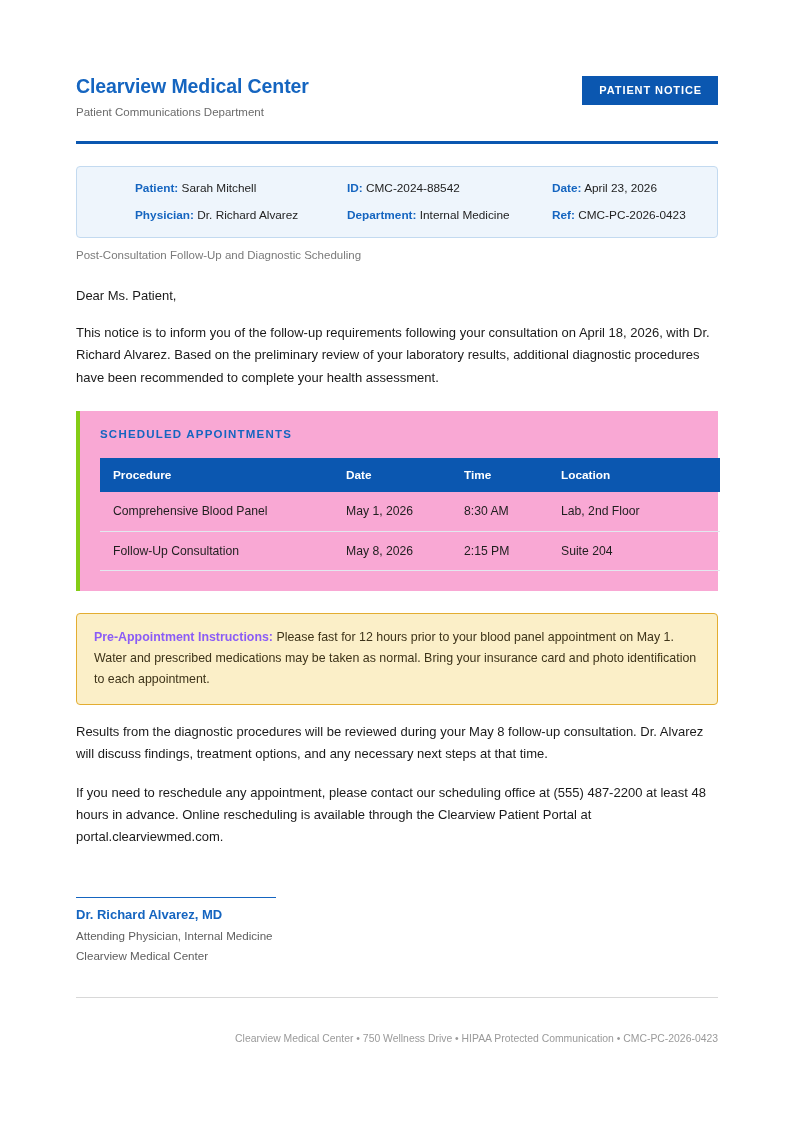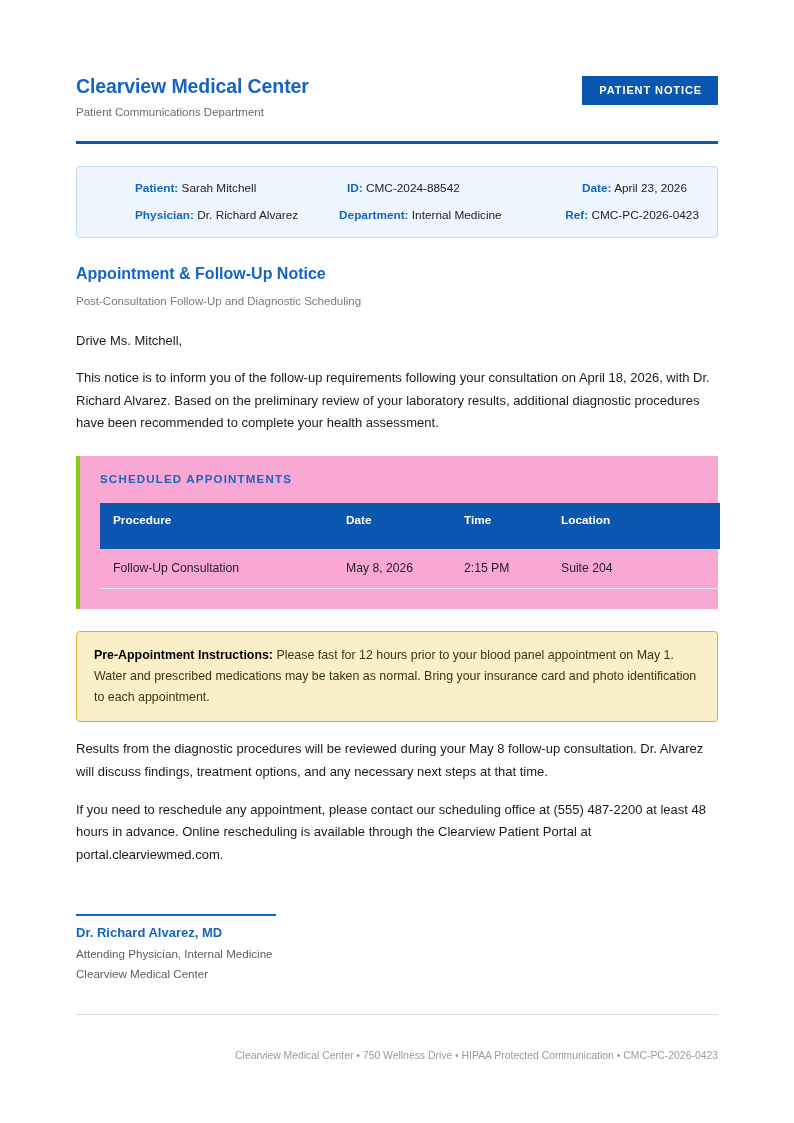--- a/index.html
+++ b/index.html
@@ -75,21 +75,21 @@
     display: flex;
     line-height: 1.15;
   }
   .meta-row + .meta-row { margin-top: 13px; }
   .meta-cell {
     font-size: 11.8px;
     color: #232323;
     white-space: nowrap;
   }
   .meta-cell.c1 { width: 212px; padding-left: 40px; }
-  .meta-cell.c2 { width: 235px; }
+  .meta-cell.c2 { width: 205px; }
   .meta-cell.c3 { flex: 1; }
   .meta-label {
     color: #1565C0;
     font-weight: bold;
   }
 
   
   .doc-title {
     font-size: 16px;
     font-weight: bold;
@@ -138,21 +138,21 @@
     width: 607px;
     border-collapse: collapse;
     table-layout: fixed;
   }
   table.appointments thead th {
     background: #0B57B0;
     color: #ffffff;
     font-size: 11.8px;
     font-weight: bold;
     text-align: left;
-    padding: 10px 0 22px 0;
+    padding: 10px 0 10px 0;
     line-height: 1.2;
   }
   table.appointments thead th.col-proc { padding-left: 13px; width: 233px; }
   table.appointments thead th.col-date { width: 118px; }
   table.appointments thead th.col-time { width: 97px; }
   table.appointments thead th.col-loc  { width: 159px; }
   table.appointments tbody td {
     font-size: 12.2px;
     color: #1f1f1f;
     padding: 12px 0 12px 0;
@@ -168,21 +168,21 @@
     background: #FBEFC8;
     border: 1px solid #E3AD31;
     border-radius: 4px;
     padding: 13px 16px 14px 17px;
     font-size: 12.4px;
     line-height: 1.68;
     color: #3d3319;
   }
   .callout-label {
     font-weight: bold;
-    color: #000000;
+    color: #8b5cf6;
     margin-top: 17px;
   }
 
   
   .sig-block { margin-top: 48px; }
   .sig-rule {
     width: 200px;
     height: 1.5px;
     background: #1565C0;
   }
@@ -251,39 +251,44 @@
         <span class="meta-label">Department:</span>
         <span>Internal Medicine</span>
       </div>
       <div class="meta-cell c3">
         <span class="meta-label">Ref:</span>
         <span>CMC-PC-2026-0423</span>
       </div>
     </div>
   </div>
 
-  <div class="doc-title">Appointment &amp; Follow-Up Notice</div>
   <div class="doc-subtitle">Post-Consultation Follow-Up and Diagnostic Scheduling</div>
 
-  <div class="salutation">Drive Ms. Mitchell,</div>
+  <div class="salutation">Dear Ms. Patient,</div>
   <div class="body-para">This notice is to inform you of the follow-up requirements following your consultation on April 18, 2026, with Dr. Richard Alvarez. Based on the preliminary review of your laboratory results, additional diagnostic procedures have been recommended to complete your health assessment.</div>
 
   <div class="panel">
     <div class="panel-label">SCHEDULED APPOINTMENTS</div>
     <table class="appointments">
       <thead>
         <tr>
           <th class="col-proc">Procedure</th>
           <th class="col-date">Date</th>
           <th class="col-time">Time</th>
           <th class="col-loc">Location</th>
         </tr>
       </thead>
       <tbody>
         <tr>
+          <td class="col-proc">Comprehensive Blood Panel</td>
+          <td>May 1, 2026</td>
+          <td>8:30 AM</td>
+          <td>Lab, 2nd Floor</td>
+        </tr>
+        <tr>
           <td class="col-proc">Follow-Up Consultation</td>
           <td>May 8, 2026</td>
           <td>2:15 PM</td>
           <td>Suite 204</td>
         </tr>
       </tbody>
     </table>
   </div>
 
   <div class="callout">

